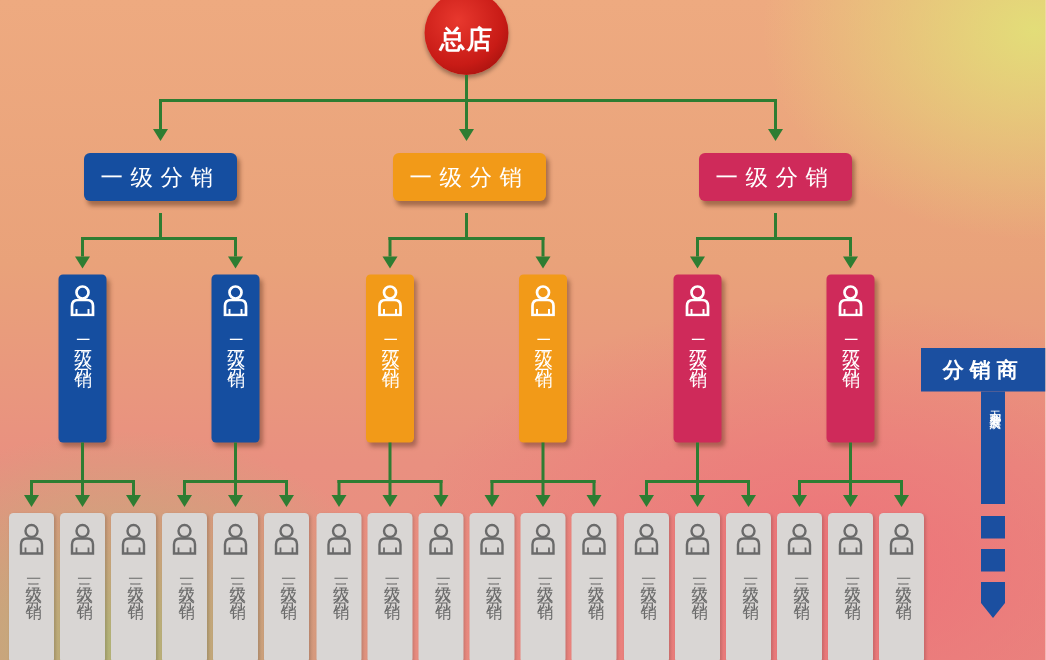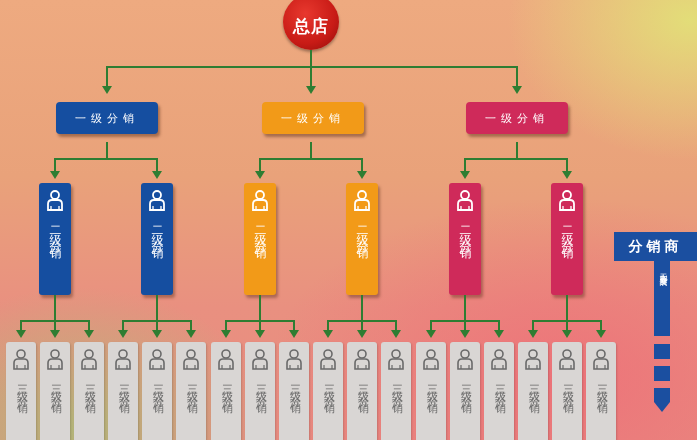--- a/index.html
+++ b/index.html
@@ -13,21 +13,21 @@
   }
   .abs { position:absolute; }
   .root { left:283px; top:-6px; width:56px; height:56px; border-radius:50%;
     background: radial-gradient(circle at 40% 35%, #e8382e 0%, #c81b16 60%, #8e0d0a 100%);
     box-shadow: 0 2px 3px rgba(0,0,0,0.35);
     color:#fff; font-size:17px; font-weight:bold; display:flex; align-items:center; justify-content:center;
     padding-top:8px; box-sizing:border-box; letter-spacing:1px; }
   .line { position:absolute; background:#2e7d32; }
   .arrow { position:absolute; width:0; height:0; border-left:5px solid transparent; border-right:5px solid transparent; border-top:8px solid #2e7d32; }
   .l1 { position:absolute; top:102px; width:102px; height:32px; border-radius:4px; color:#fff;
-    font-size:11px; letter-spacing:5px; display:flex; align-items:center; justify-content:center;
+    font-size:15px; letter-spacing:5px; display:flex; align-items:center; justify-content:center;
     box-shadow: 2px 3px 3px rgba(80,40,20,0.45); }
   .l2 { position:absolute; top:183px; width:32px; height:112px; border-radius:3px; color:#fff;
     box-shadow: 2px 3px 3px rgba(80,40,20,0.4); display:flex; flex-direction:column; align-items:center; }
   .l2 .txt { writing-mode: vertical-rl; font-size:12px; letter-spacing:7px; margin-top:6px; }
   .l3 { position:absolute; top:342px; width:30px; height:100px; border-radius:3px; background:#d9d6d4;
     color:#6a6a6a; display:flex; flex-direction:column; align-items:center; box-shadow:1px 1px 2px rgba(0,0,0,0.15); }
   .l3 .txt { writing-mode: vertical-rl; font-size:11px; letter-spacing:6px; margin-top:6px; }
   .person { margin-top:6px; }
   .banner { left:614px; top:232px; width:83px; height:29px; background:#1b4fa0; color:#fff;
     font-size:14px; font-weight:bold; letter-spacing:4px; display:flex; align-items:center; justify-content:center; }

